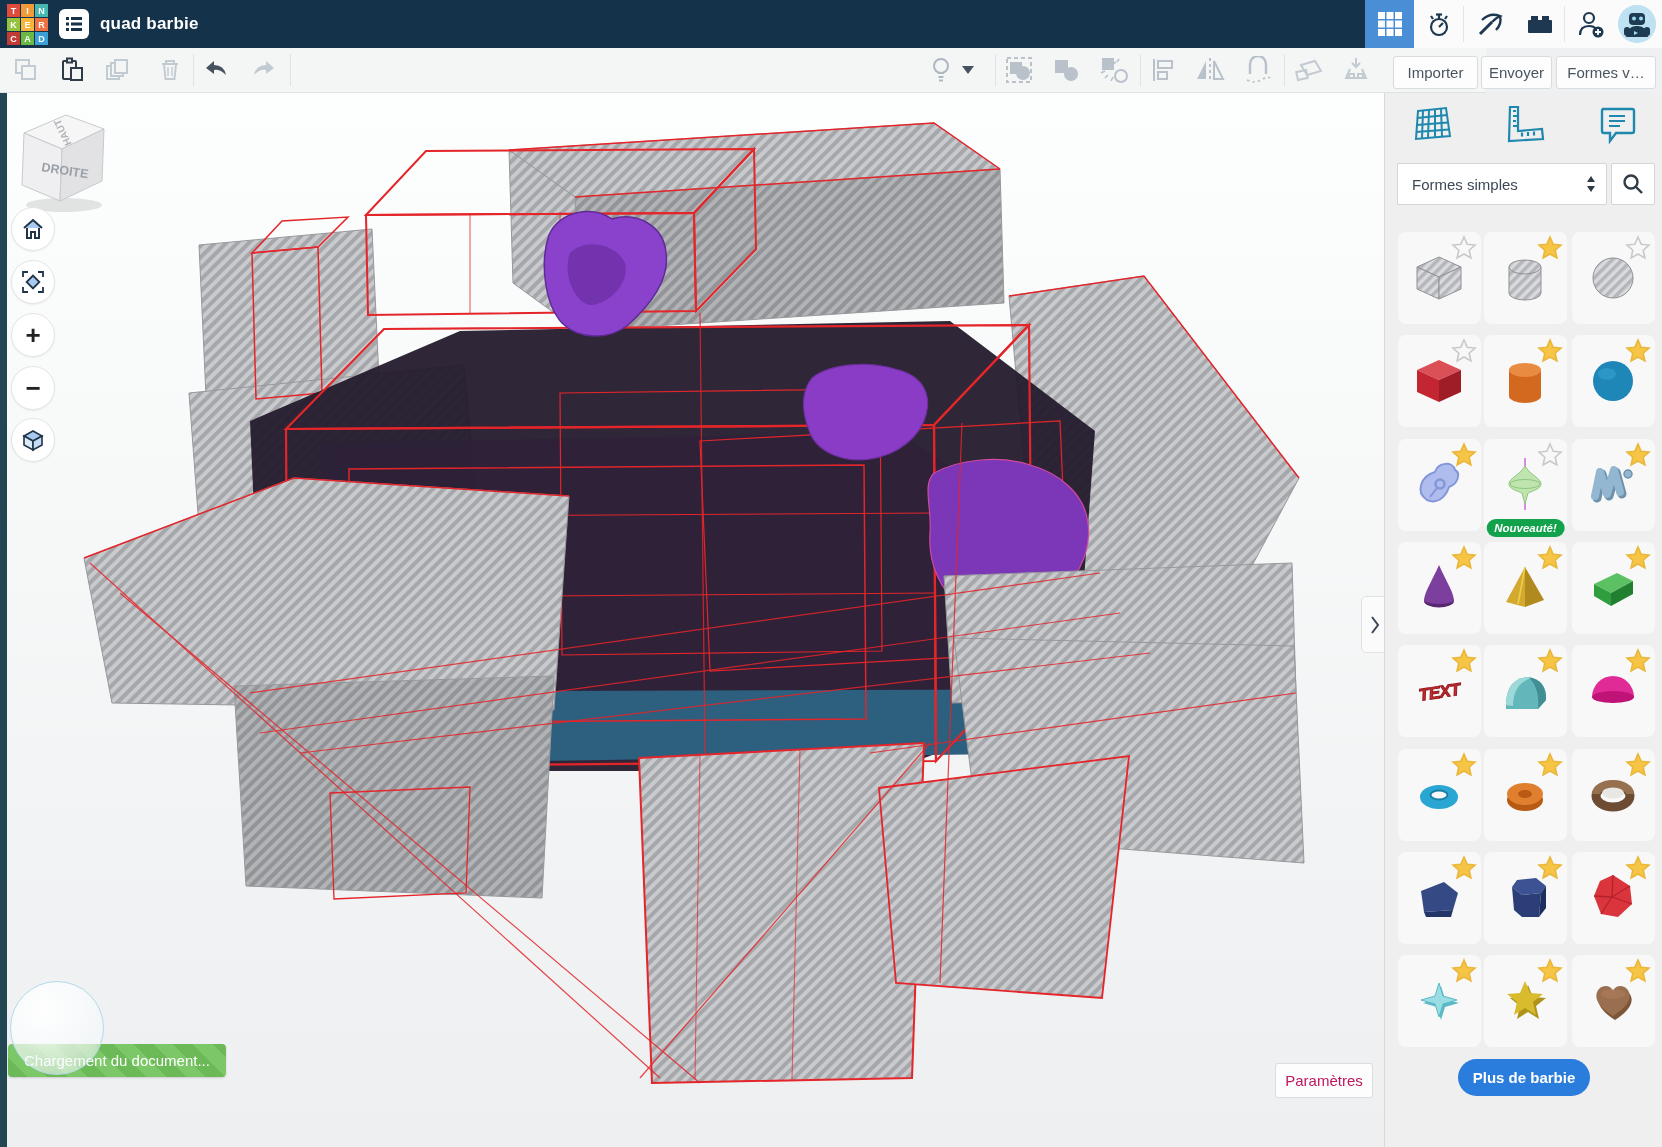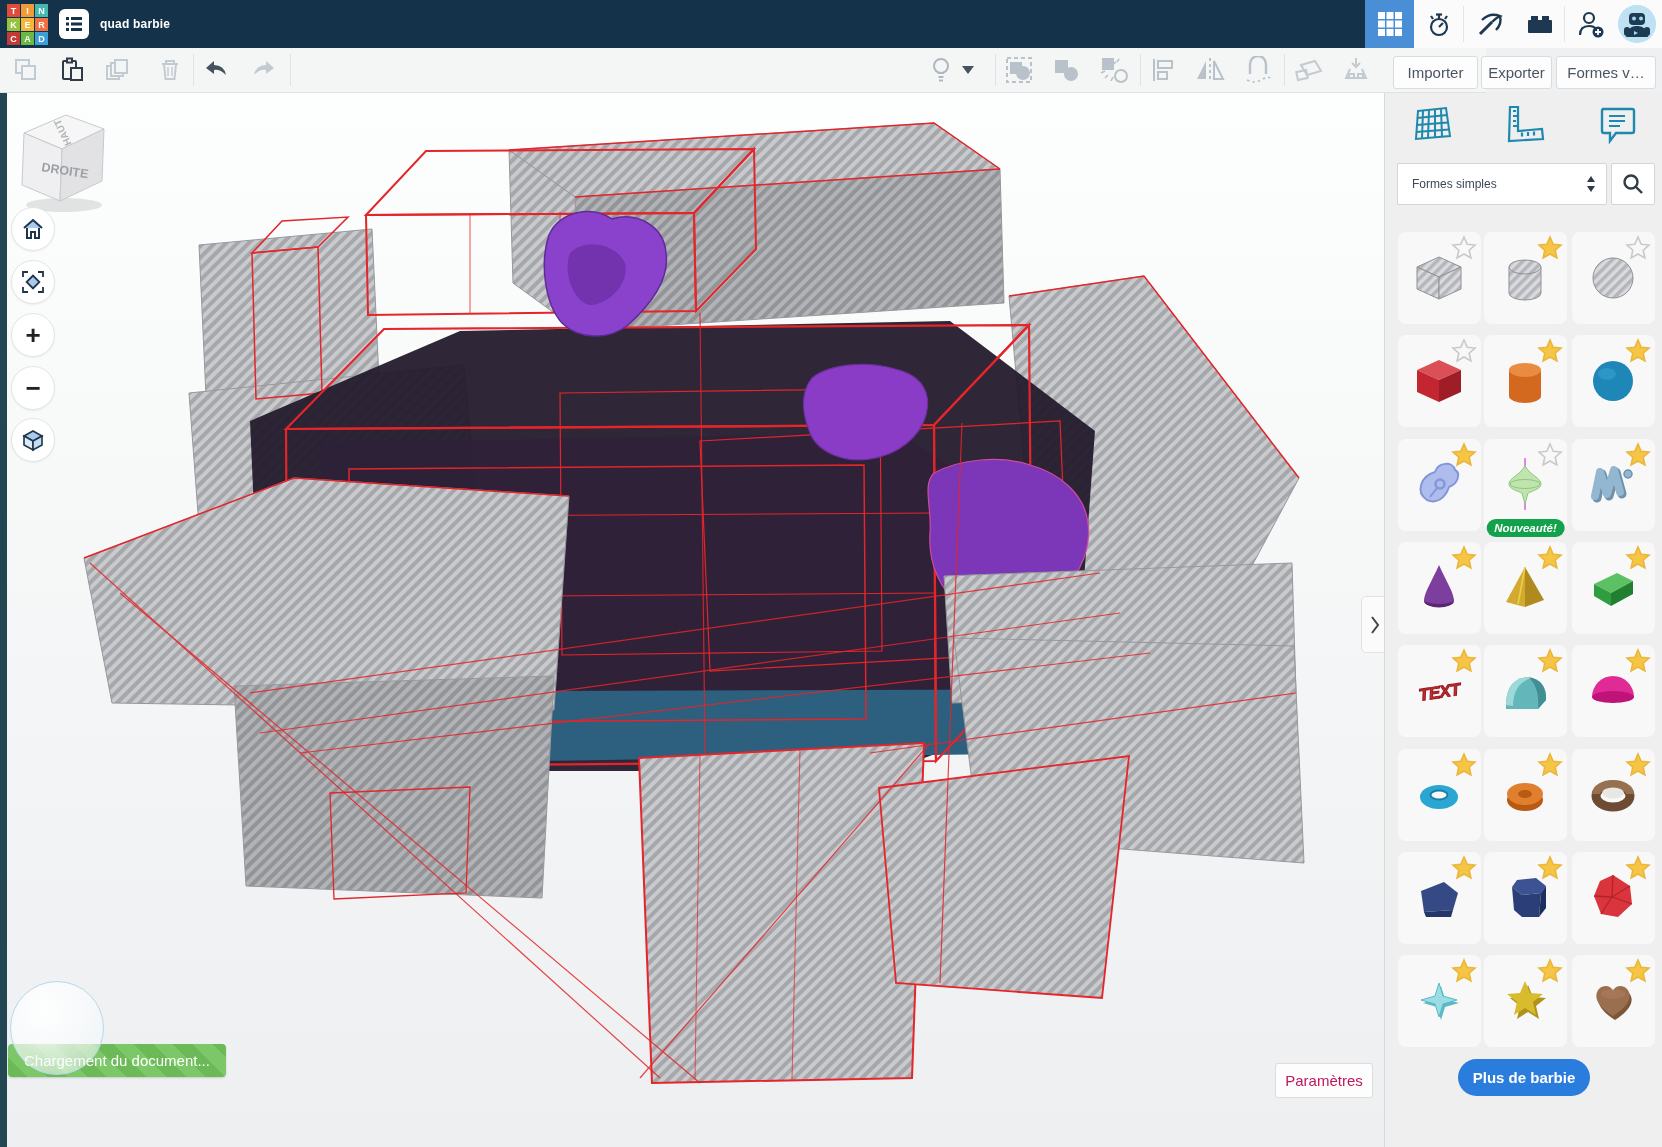--- a/index.html
+++ b/index.html
@@ -8,21 +8,21 @@
 
   
   .header { position:absolute; left:0; top:0; width:1662px; height:48px; background:#14334a; }
   .logo { position:absolute; left:7px; top:4px; width:41px; height:41px;
     display:grid; grid-template-columns:repeat(3,1fr); grid-template-rows:repeat(3,1fr); gap:1px; }
   .logo .cell { display:flex; align-items:center; justify-content:center;
     color:#fff; font-size:9px; font-weight:bold; }
   .doc-icon { position:absolute; left:59px; top:9px; width:30px; height:30px; background:#fff;
     border-radius:6px; display:flex; align-items:center; justify-content:center; }
   .title { position:absolute; left:100px; top:0; height:48px; display:flex; align-items:center;
-    color:#ffffff; font-size:12px; font-weight:bold; letter-spacing:.2px; }
+    color:#ffffff; font-size:17px; font-weight:bold; letter-spacing:.2px; }
   .nav-right { position:absolute; right:0; top:0; height:48px; display:flex; align-items:stretch; }
   .nav-tile { width:49px; display:flex; align-items:center; justify-content:center; }
   .nav-tile.active { background:#4a8fd6; }
   .nav-white { background:#fbfbfb; display:flex; align-items:stretch; }
   .nav-div { width:1px; background:#e3e5e7; margin:6px 0; }
   .avatar { width:38px; height:38px; border-radius:50%; background:#bfe2f2; margin:5px 6px 5px 2px;
     overflow:hidden; position:relative; }
 
   
   .toolbar { position:absolute; left:0; top:48px; width:1486px; height:45px; background:#f4f5f5;
@@ -67,21 +67,21 @@
     color:#38424c; font-size:15px; display:flex; align-items:center; justify-content:center; gap:7px; }
   .snap-caret { width:0; height:0; border-left:5px solid transparent; border-right:5px solid transparent;
     border-bottom:6px solid #59626b; }
 
   
   .sidebar { position:absolute; left:1384px; top:93px; width:278px; height:1054px; background:#efefef;
     border-left:1px solid #d9d9d9; }
   .sb-icons { position:absolute; left:0; top:10px; width:278px; display:flex; justify-content:center; gap:48px; }
   .sb-select { position:absolute; left:12px; top:70px; width:210px; height:42px; background:#fff;
     border:1px solid #d4d4d4; border-radius:2px; display:flex; align-items:center;
-    padding:0 10px 0 14px; color:#3c4856; font-size:12px; }
+    padding:0 10px 0 14px; color:#3c4856; font-size:15px; }
   .sb-select .grow { flex:1; }
   .sb-search { position:absolute; left:226px; top:70px; width:44px; height:42px; background:#fff;
     border:1px solid #d4d4d4; border-radius:2px; display:flex; align-items:center; justify-content:center; }
   .tile { position:absolute; width:83px; height:92px; background:#f8f8f8; border-radius:8px; }
   .tile svg.shape { position:absolute; left:11px; top:15px; }
   .tile .star { position:absolute; right:4px; top:3px; }
   .badge { position:absolute; left:50%; transform:translateX(-50%); bottom:-6px; background:#12a24b;
     color:#fff; font-size:11.5px; font-weight:bold; padding:3px 8px; border-radius:10px; white-space:nowrap; }
   .more-btn { position:absolute; left:73px; top:966px; width:132px; height:37px; background:#2a7cdd;
     border-radius:19px; color:#fff; font-weight:bold; font-size:15px;
@@ -295,21 +295,21 @@
   <div class="tb-ic" style="left:1334px">
     <svg width="28" height="28" viewBox="0 0 28 28" fill="none" stroke="#c3cbd2" stroke-width="2">
       <path d="M14,2 v8 M10,7 l4,4 4,-4"></path>
         <path d="M8,13 L4,22 h20 L20,13"></path>
       <rect x="7" y="18" width="5" height="4"></rect>
         <rect x="16" y="18" width="5" height="4"></rect>
       </svg>
     </div>
 
   <div class="tb-btn" style="left:1393px;width:85px">Importer</div>
-  <div class="tb-btn" style="left:1481px;width:71px">Exporter</div>
+  <div class="tb-btn" style="left:1481px;width:71px">Envoyer</div>
   <div class="tb-btn" style="left:1556px;width:100px">Formes v…</div>
 </div>
 
 
 <div class="canvas">
 
   <svg class="scene" width="1384" height="1054" viewBox="0 0 1384 1054">
     <defs>
       <pattern id="hatchL" width="8" height="8" patternUnits="userSpaceOnUse" patternTransform="rotate(45)">
         <rect width="8" height="8" fill="#c9cacd"></rect>

